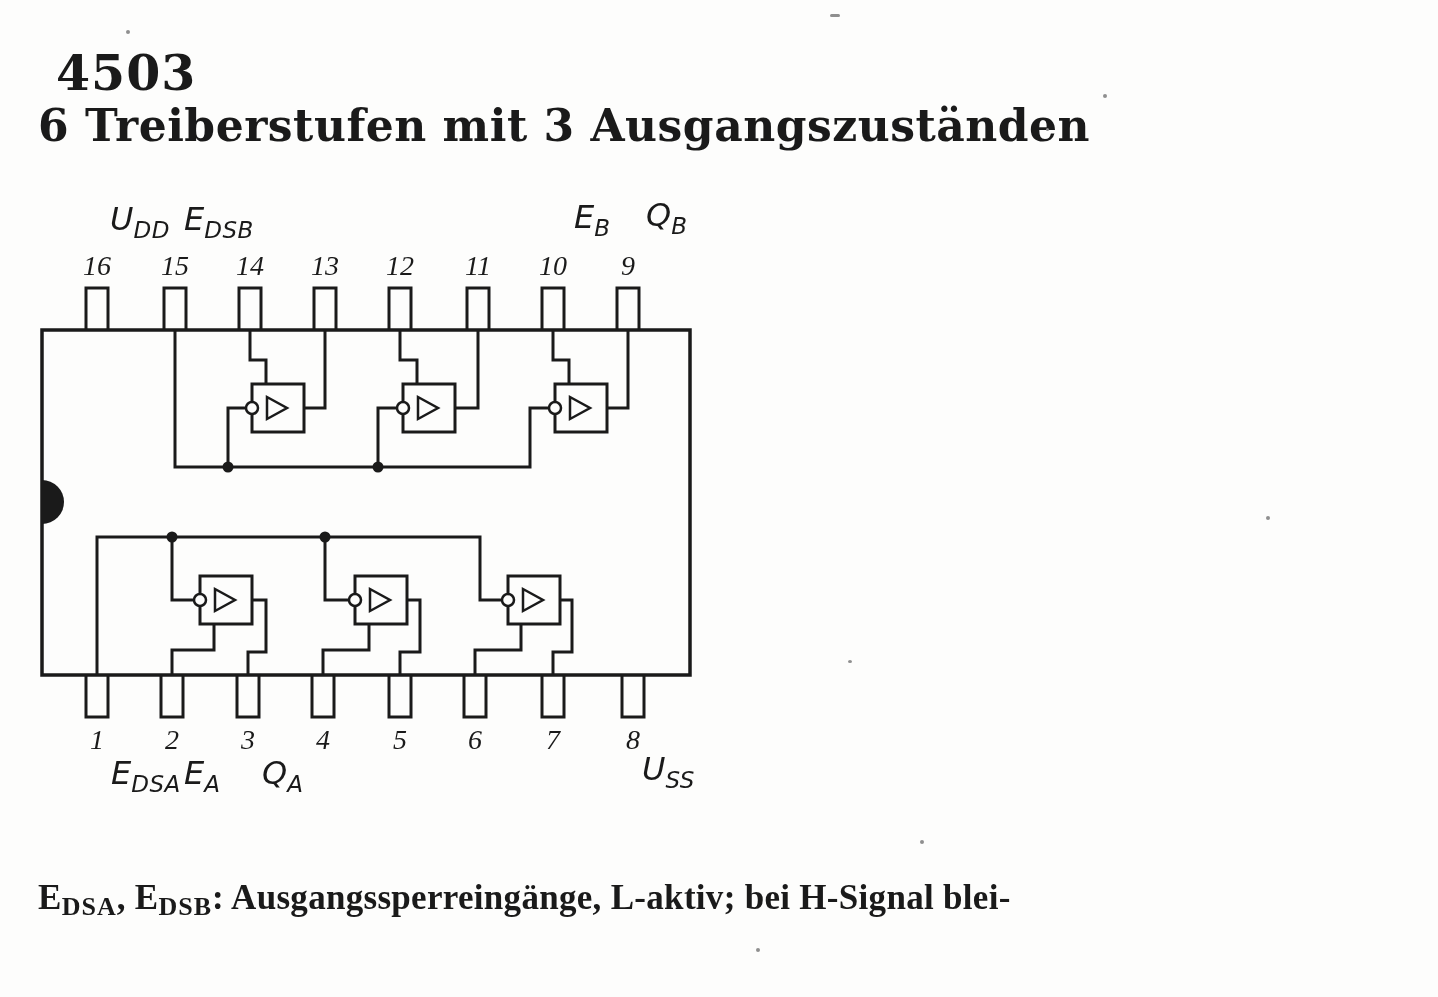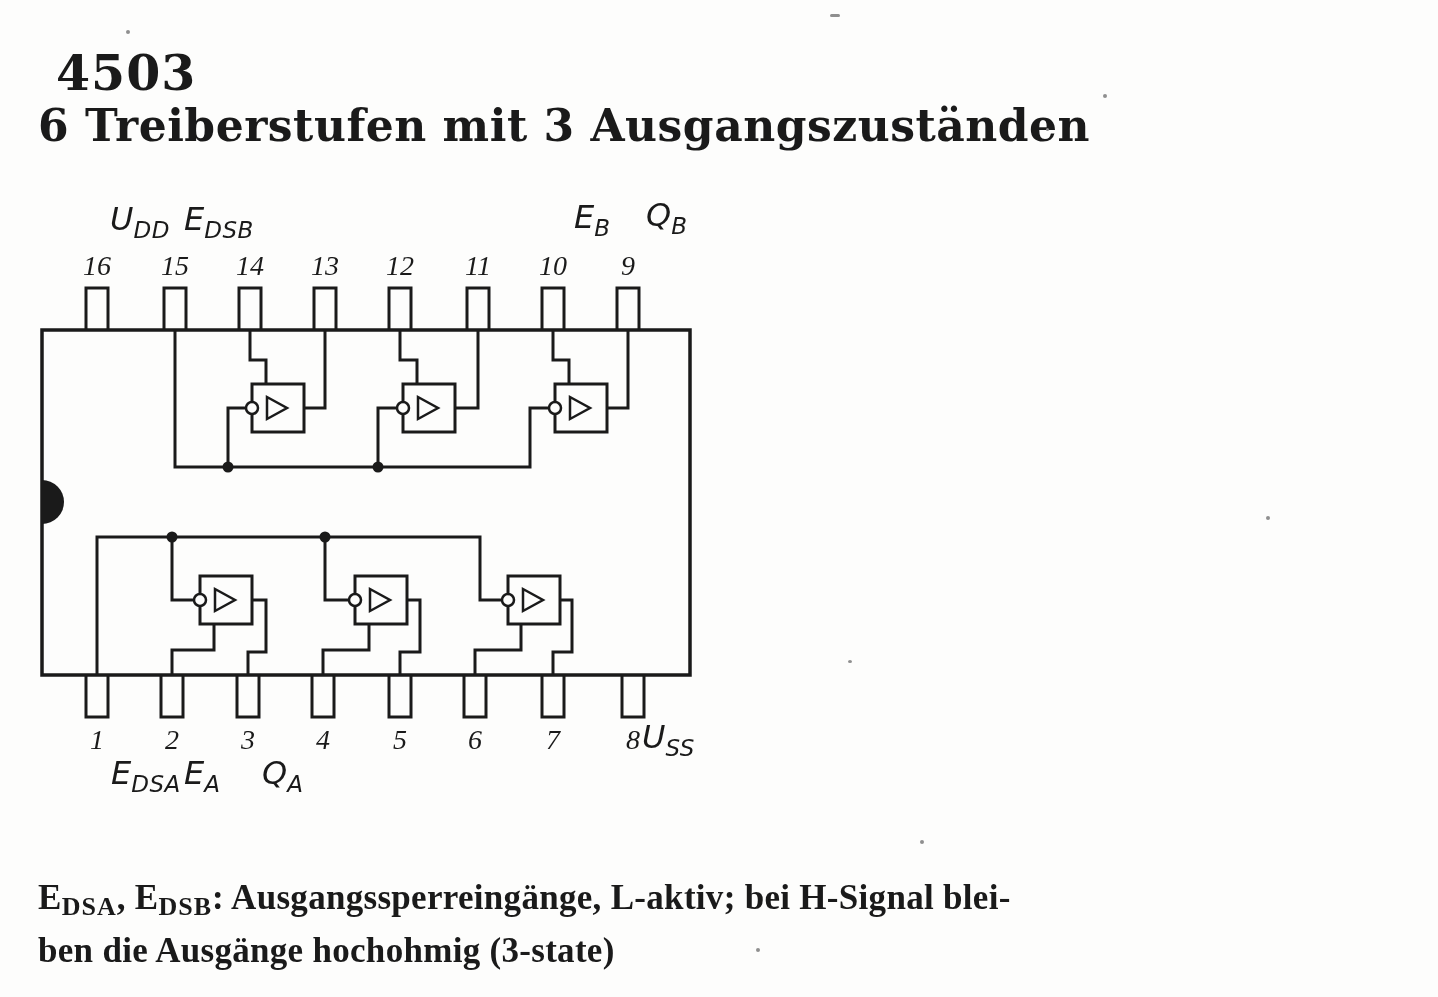--- a/index.html
+++ b/index.html
@@ -175,27 +175,26 @@
 
 <div class="pin-label" style="left:77px;top:754px">
   <span>E</span><span class="sub">DSA</span>
 </div>
 <div class="pin-label" style="left:150px;top:754px">
   <span>E</span><span class="sub">A</span>
 </div>
 <div class="pin-label" style="left:228px;top:754px">
   <span>Q</span><span class="sub">A</span>
 </div>
-<div class="pin-label" style="left:608px;top:718px">
+<div class="pin-label" style="left:608px;top:750px">
   <span>U</span><span class="sub">SS</span>
 </div>
 
 <div class="footnote">
   <span><span>E</span><span class="sub">DSA</span></span><span>, </span><span><span>E</span><span class="sub">DSB</span></span><span>: Ausgangssperreingänge, L-aktiv; bei H-Signal blei-</span><br>
-  <span>ben die Ausgänge hochohmig (3-state)</span>
 </div>
 
 <div class="speck" style="left:830px;top:14px;width:10px;height:3px;border-radius:2px"></div>
 <div class="speck" style="left:126px;top:30px;width:4px;height:4px"></div>
 <div class="speck" style="left:1103px;top:94px;width:4px;height:4px"></div>
 <div class="speck" style="left:1046px;top:128px;width:3px;height:3px"></div>
 <div class="speck" style="left:1266px;top:516px;width:4px;height:4px"></div>
 <div class="speck" style="left:848px;top:660px;width:4px;height:3px"></div>
 <div class="speck" style="left:920px;top:840px;width:4px;height:4px"></div>
 <div class="speck" style="left:756px;top:948px;width:4px;height:4px"></div>

